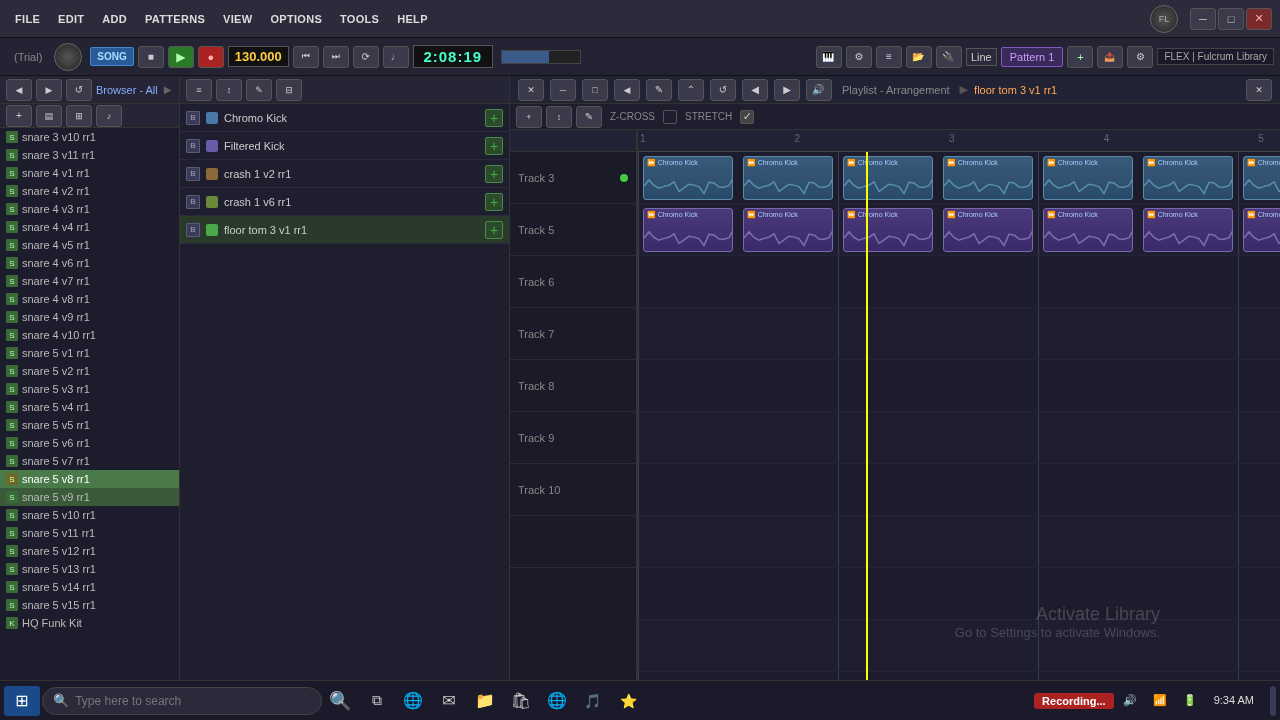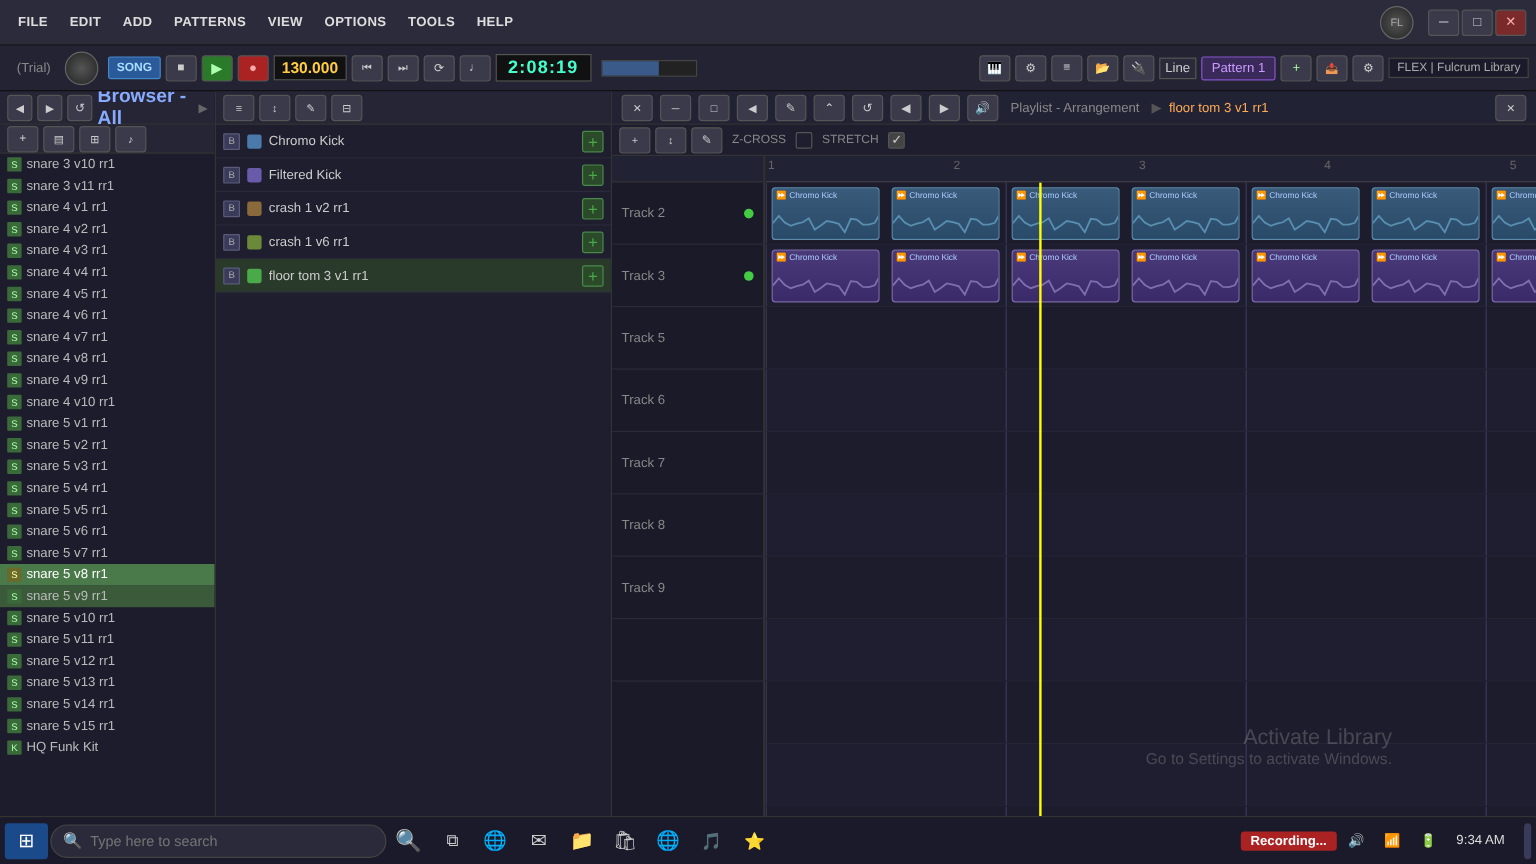--- a/index.html
+++ b/index.html
@@ -146,22 +146,23 @@
       background: #252535;
       height: 28px;
       display: flex;
       align-items: center;
       padding: 0 6px;
       gap: 4px;
       border-bottom: 1px solid #333;
     }
     .browser-title {
       color: #88aaff;
-      font-size: 16px;
-      font-weight: bold;
+      font-size: 11px;
+      font-weight: normal;
+      text-align: right;
     }
     #browser-list {
       flex: 1;
       overflow-y: auto;
       scrollbar-width: thin;
       scrollbar-color: #444 #1c1c2c;
     }
     .browser-item {
       height: 18px;
       display: flex;
@@ -753,43 +754,42 @@
         <div style="width:14px;height:14px;border:1px solid #555;background:#444;border-radius:2px;display:flex;align-items:center;justify-content:center;">✓</div>
       </div>
 
       <div id="pl-content">
 
         <div id="track-names">
 
           <div style="height:22px;background:#222235;border-bottom:1px solid #333;"></div>
 
           <div id="track-names-list">
-              <div class="tn-row has-dot">
-                <span>Track 2</span>
-                <div class="dot"></div>
-              </div>
               <div class="tn-row has-dot">
                 <span>Track 3</span>
                 <div class="dot"></div>
               </div>
               <div class="tn-row">
                 <span>Track 5</span>
               </div>
               <div class="tn-row">
                 <span>Track 6</span>
               </div>
               <div class="tn-row">
                 <span>Track 7</span>
               </div>
               <div class="tn-row">
                 <span>Track 8</span>
               </div>
               <div class="tn-row">
                 <span>Track 9</span>
               </div>
+              <div class="tn-row">
+                <span>Track 10</span>
+              </div>
               <div class="tn-row"></div>
             </div>
         </div>
 
         <div id="grid-scroll">
           <div id="ruler-row">
 
           <span class="ruler-mark" style="left: 2px;">1</span>
               <span class="ruler-mark" style="left: 156.545px;">2</span>
               <span class="ruler-mark" style="left: 311.091px;">3</span>

